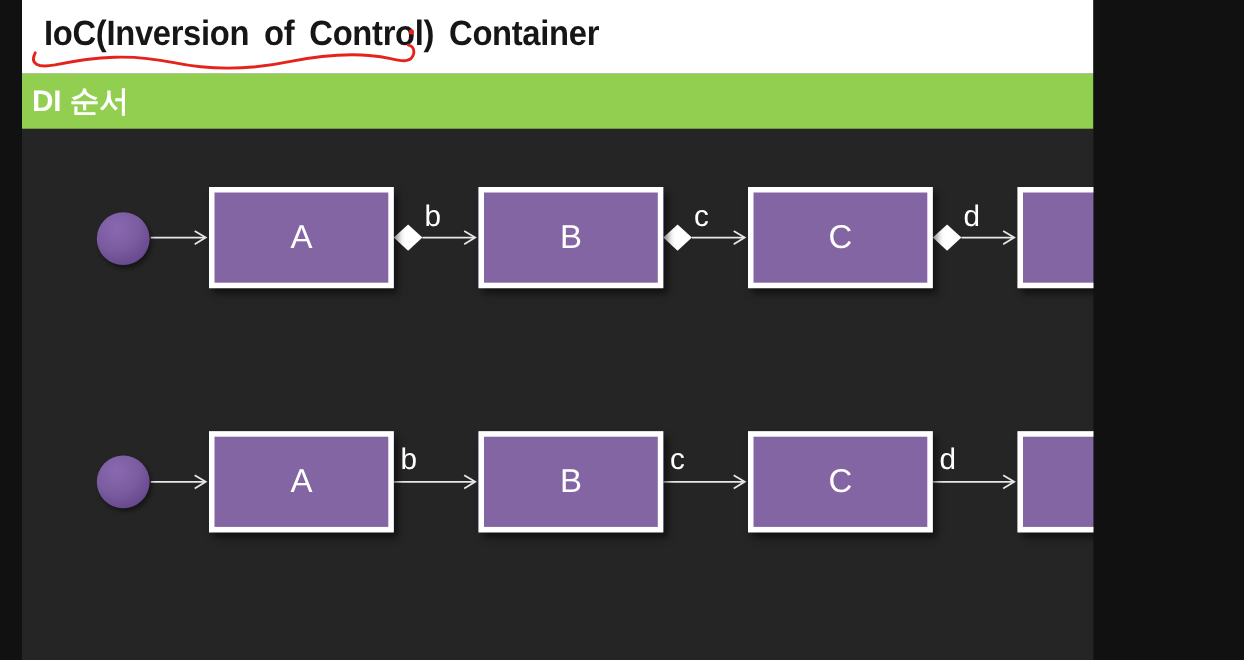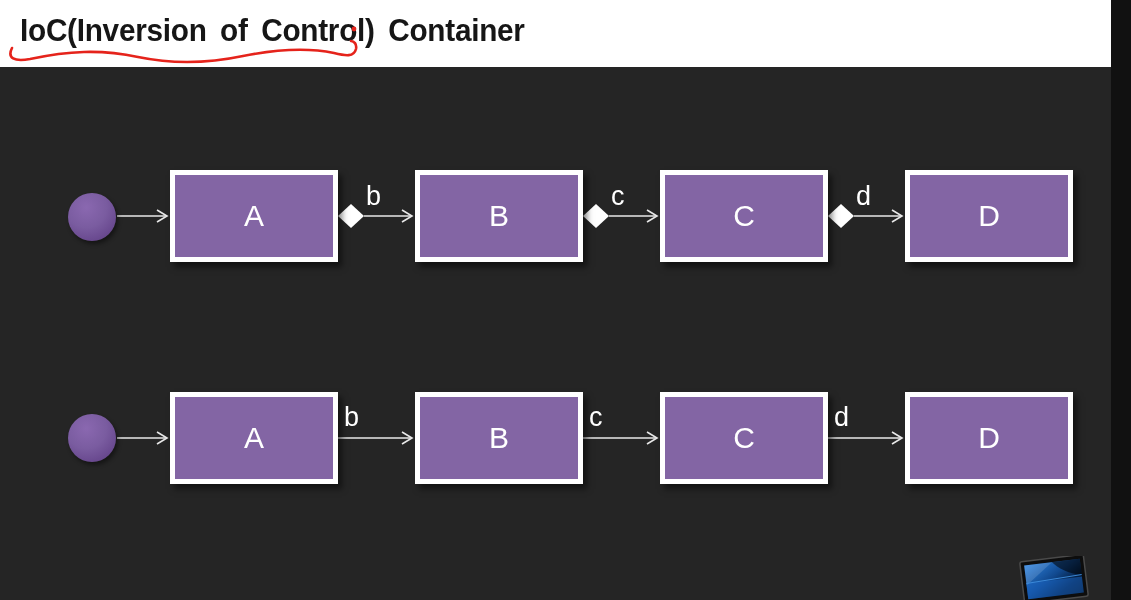--- a/index.html
+++ b/index.html
@@ -1,18 +1,18 @@
 <!DOCTYPE html>
 <html><head>
 <meta charset="utf-8">
 <style>
   html,body{margin:0;padding:0;background:#111;}
   .slide{
-    position:relative;width:1111px;height:600px;overflow:hidden;
-    background:#252525;font-family:"Liberation Sans","DejaVu Sans",sans-serif;
+    position:relative;width:974px;height:600px;overflow:hidden;
+    background:#252525;font-family:"Liberation Sans","DejaVu Sans",sans-serif;margin-left:20px;
   }
   
   .title-bar{
     position:absolute;left:0;top:0;width:100%;height:67px;background:#ffffff;
   }
   .title-text{
     position:absolute;left:20px;top:0;height:60px;display:flex;align-items:center;
     font-size:32px;font-weight:700;color:#161616;letter-spacing:-0.3px;word-spacing:6px;
     transform:scaleX(0.93);transform-origin:left center;white-space:nowrap;
   }
@@ -51,20 +51,23 @@
 <div class="slide">
 
   <div class="title-bar">
     <div class="title-text">IoC(Inversion of Control) Container</div>
   </div>
   <svg class="annotation-svg" width="700" height="70" viewBox="0 0 700 70">
     <path d="M 12 48 C 7 58 14 62 30 59 C 68 51 100 49 138 57 C 172 64 205 64 243 56 C 278 49 310 48 334 53 C 346 56 354 57 356 49 C 357 44 354 41 351 41" fill="none" stroke="#e5231b" stroke-width="2.6" stroke-linecap="round"></path>
     <circle cx="354" cy="29" r="2.4" fill="#e5231b"></circle>
   </svg>
 
+  <div class="section-bar">
+    <span class="section-text">DI 순서</span>
+  </div>
 
   <div class="canvas">
 
     <svg class="connector-layer" width="1131" height="600" viewBox="0 0 1131 600">
       <g stroke="#e8e8e8" stroke-width="1.6" fill="none">
 
         <g>
           <line x1="117" y1="216" x2="166" y2="216"></line>
             <polyline points="157,210 167,216 157,222"></polyline>
         </g>

